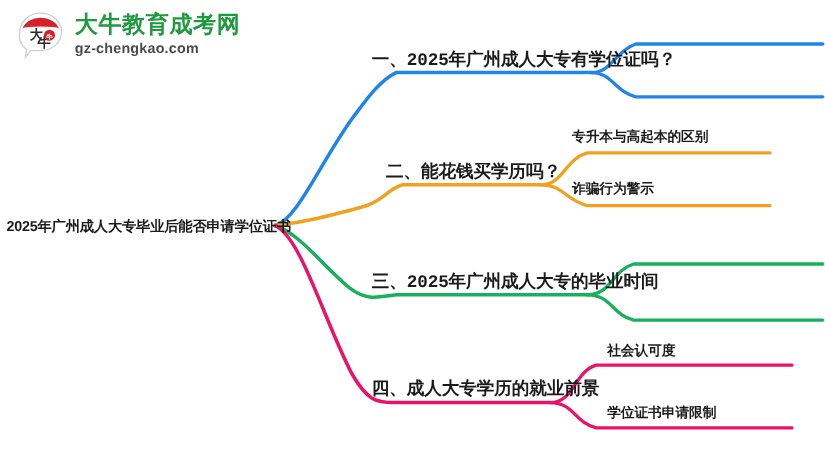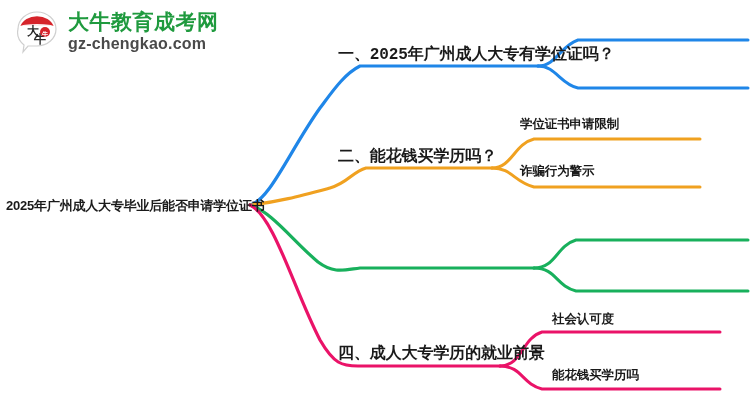--- a/index.html
+++ b/index.html
@@ -42,21 +42,21 @@
     line-height: 1;
   }
   .logo-title {
     font-size: 21px;
     font-weight: bold;
     color: #1f9a3e;
     letter-spacing: 0.5px;
     white-space: nowrap;
   }
   .logo-sub {
-    font-size: 16px;
+    font-size: 13px;
     font-weight: bold;
     color: #4a4a4a;
     letter-spacing: 0.2px;
     margin-top: 4px;
     white-space: nowrap;
   }
 
   
   #wires {
     position: absolute;
@@ -129,22 +129,23 @@
 
     <path d="M250,205 C274,216 294,290 320,340 C334,364 342,366 358,366 L500,366" fill="none" stroke="#ea1368" stroke-width="3.2" stroke-linecap="round"></path>
     <path d="M500,366 C522,366 522,338 542,332 L720,332" fill="none" stroke="#ea1368" stroke-width="3" stroke-linecap="round"></path>
     <path d="M500,366 C522,366 522,384 542,389 L720,389" fill="none" stroke="#ea1368" stroke-width="3" stroke-linecap="round"></path>
   </svg>
 
   <div class="node root-node" style="left:6px; top:197px;">2025年广州成人大专毕业后能否申请学位证书</div>
 
   <div class="node branch-node" style="left:338px; top:44px;">一、2025年广州成人大专有学位证吗？</div>
 
-  <div class="node branch-node" style="left:338px; top:146px;">二、能花钱买学历吗？</div>
-  <div class="node leaf-node" style="left:520px; top:116px;">学位证书申请限制</div>
+  <div class="node branch-node" style="left:351px; top:146px;">二、能花钱买学历吗？</div>
+  <div class="node leaf-node" style="left:520px; top:116px;">专升本与高起本的区别</div>
   <div class="node leaf-node" style="left:520px; top:163px;text-align:right;">诈骗行为警示</div>
 
+  <div class="node branch-node" style="left:338px; top:246px;">三、2025年广州成人大专的毕业时间</div>
 
   <div class="node branch-node" style="left:338px; top:343px;">四、成人大专学历的就业前景</div>
   <div class="node leaf-node" style="left:552px; top:311px;text-align:center;">社会认可度</div>
-  <div class="node leaf-node" style="left:552px; top:367px;">能花钱买学历吗</div>
+  <div class="node leaf-node" style="left:552px; top:367px;">学位证书申请限制</div>
 
 </div>
 
 </body></html>

